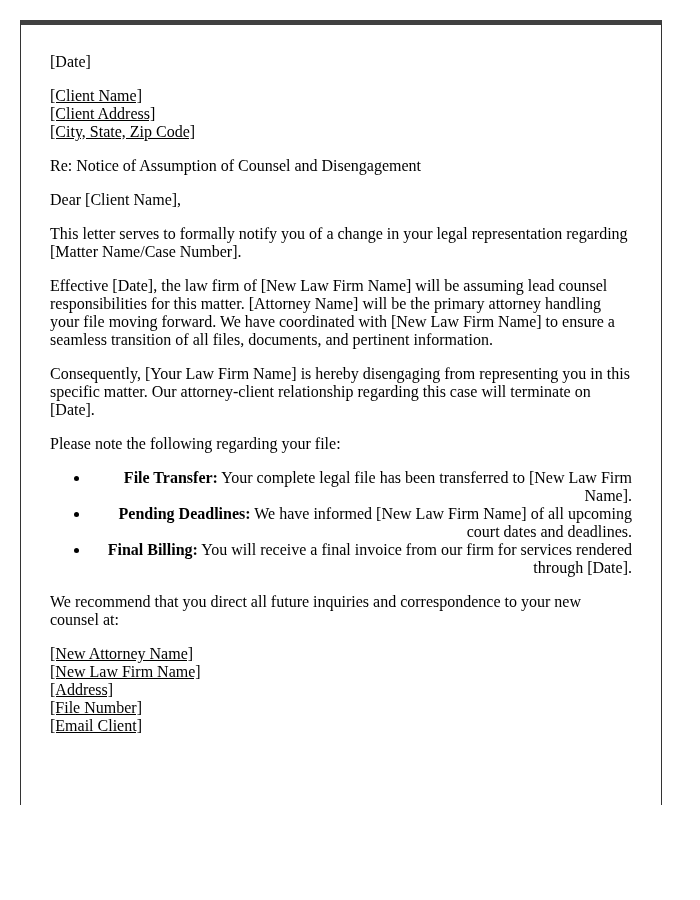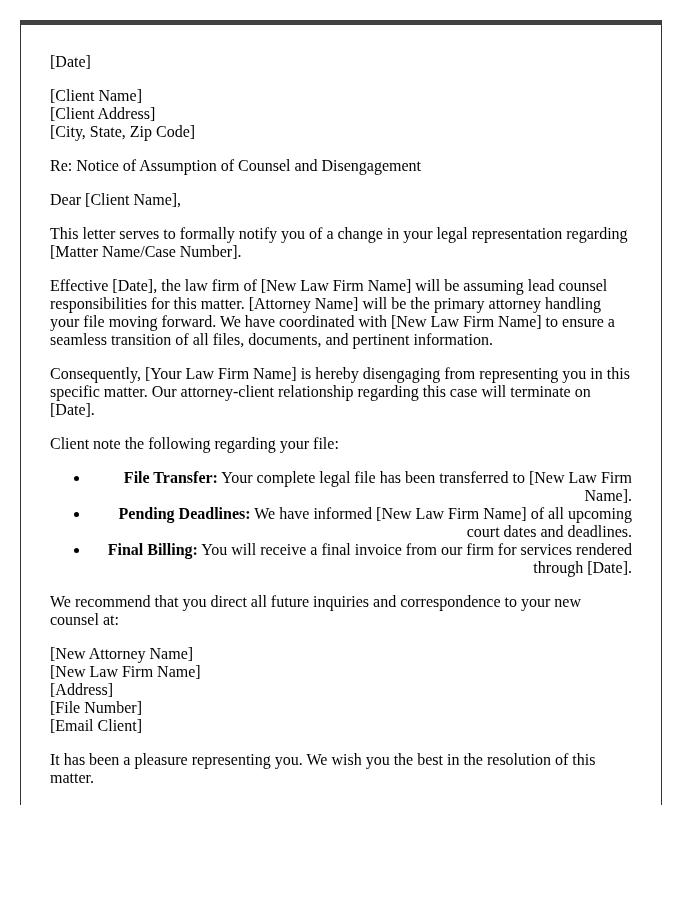--- a/index.html
+++ b/index.html
@@ -28,20 +28,21 @@
       border-right: 1px solid #333333;
       border-top: 5px solid #404040;
       overflow: hidden;
       box-sizing: content-box;
     }
     .letter p {
       margin: 0 0 16px 0;
     }
     .block-line {
       display: block;
+      text-decoration: underline;
     }
     ul.notes {
       margin: 0 0 16px 0;
       padding-left: 40px;
       text-align: right;
     }
     ul.notes li {
       margin: 0;
     }
     ul.notes li b {
@@ -64,33 +65,32 @@
   <p>Re: Notice of Assumption of Counsel and Disengagement</p>
 
   <p>Dear [Client Name],</p>
 
   <p>This letter serves to formally notify you of a change in your legal representation regarding [Matter Name/Case Number].</p>
 
   <p>Effective [Date], the law firm of [New Law Firm Name] will be assuming lead counsel responsibilities for this matter. [Attorney Name] will be the primary attorney handling your file moving forward. We have coordinated with [New Law Firm Name] to ensure a seamless transition of all files, documents, and pertinent information.</p>
 
   <p>Consequently, [Your Law Firm Name] is hereby disengaging from representing you in this specific matter. Our attorney-client relationship regarding this case will terminate on [Date].</p>
 
-  <p>Client note the following regarding your file:</p>
+  <p>Please note the following regarding your file:</p>
 
   <ul class="notes">
     <li><b>File Transfer:</b><span> Your complete legal file has been transferred to [New Law Firm Name].</span></li>
     <li><b>Pending Deadlines:</b><span> We have informed [New Law Firm Name] of all upcoming court dates and deadlines.</span></li>
     <li><b>Final Billing:</b><span> You will receive a final invoice from our firm for services rendered through [Date].</span></li>
   </ul>
 
   <p>We recommend that you direct all future inquiries and correspondence to your new counsel at:</p>
 
   <p>
     <span class="block-line">[New Attorney Name]</span>
     <span class="block-line">[New Law Firm Name]</span>
     <span class="block-line">[Address]</span>
     <span class="block-line">[File Number]</span>
     <span class="block-line">[Email Client]</span>
   </p>
 
-  <p>It has been a pleasure representing you. We wish you the best in the resolution of this matter.</p>
 
 </div>
 
 </body></html>

